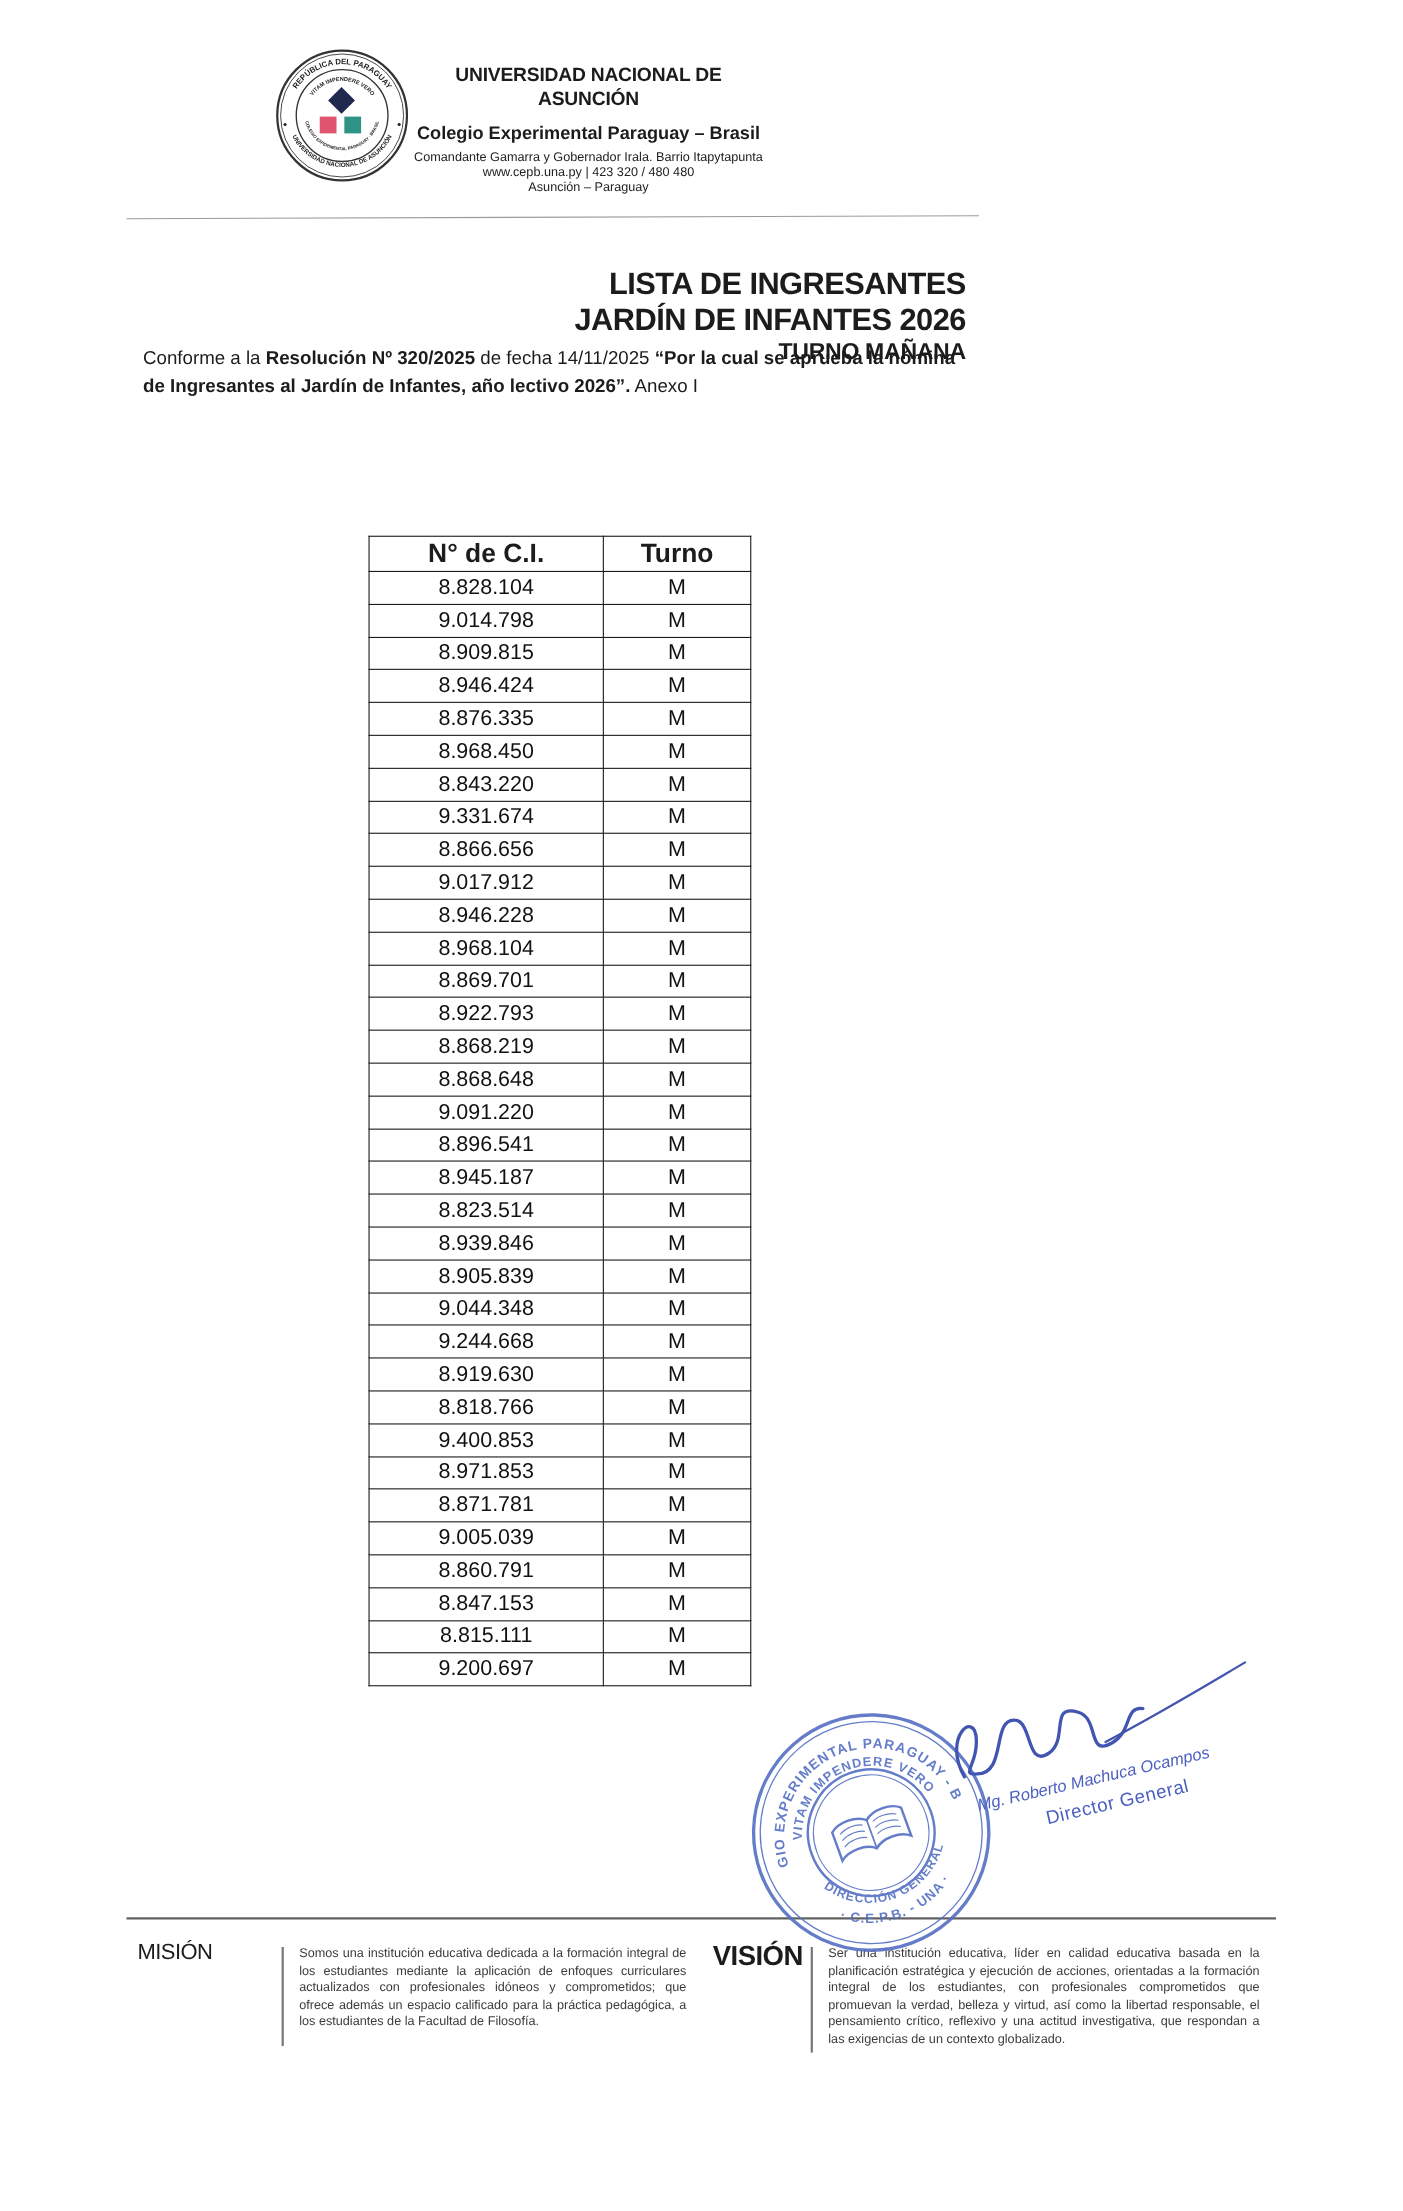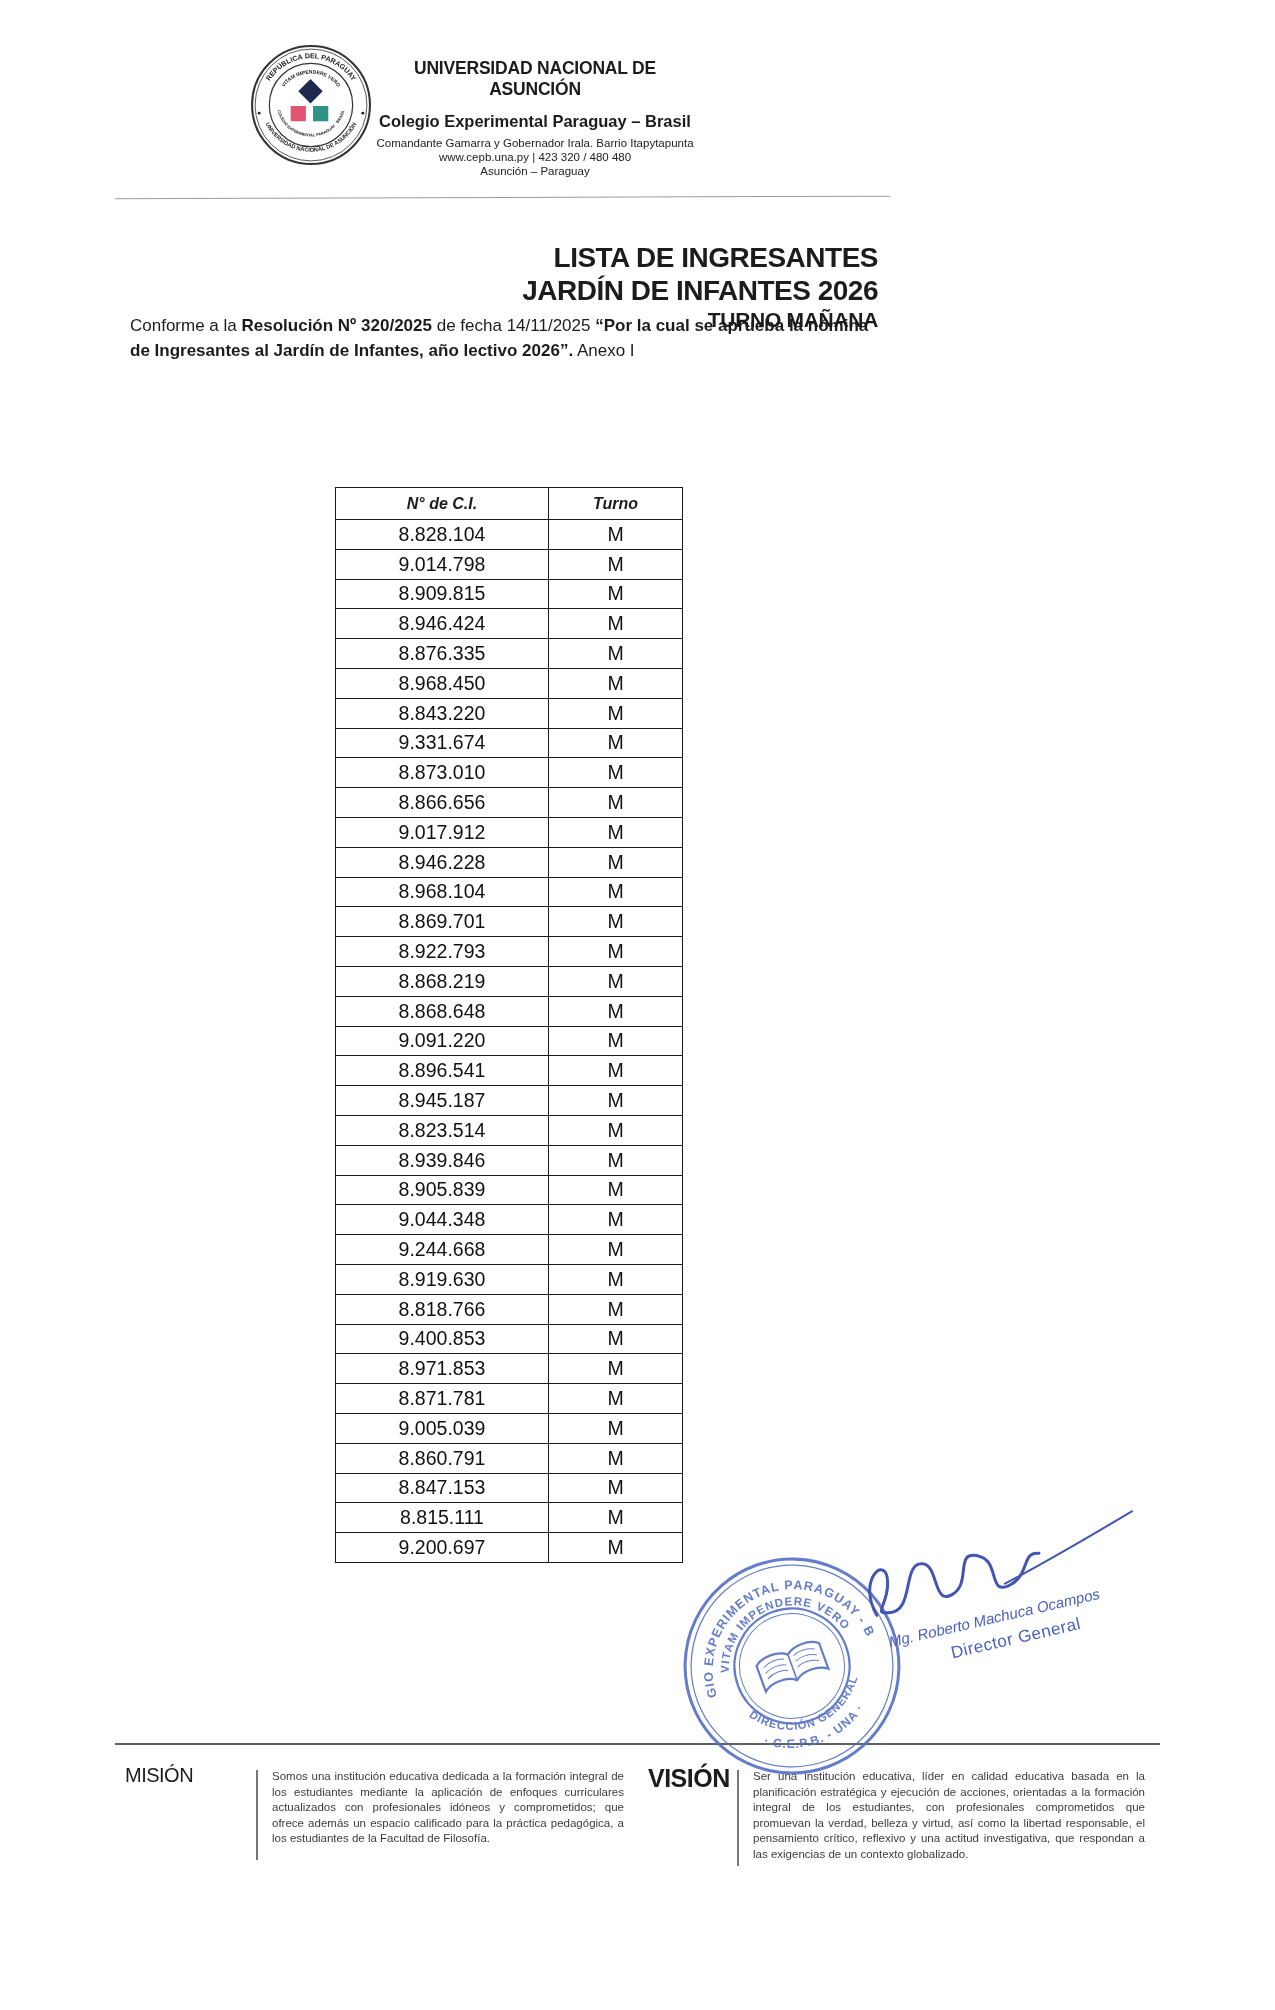--- a/index.html
+++ b/index.html
@@ -28,21 +28,21 @@
   
   .intro{left:130px;top:314px;width:752px;text-align:left;font-size:17px;line-height:24.5px;}
   .intro b{font-weight:bold;}
 
   
   .doc-table{left:335px;top:487px;border-collapse:collapse;background:#fff;}
   .doc-table th,.doc-table td{
     border:1.8px solid #1b1b1b;text-align:center;padding:0;
     font-family:"Liberation Sans",sans-serif;
   }
-  .doc-table th{width:212px;height:31px;font-size:16px;font-weight:bold;font-style:italic;}
+  .doc-table th{width:212px;height:31px;font-size:24px;font-weight:bold;}
   .doc-table th.turno-col{width:133px;}
   .doc-table td{height:28.8px;font-size:19.5px;font-weight:normal;color:#111;}
 
   
   .stamp{left:676px;top:1550px;width:232px;height:232px;transform:rotate(-20deg);opacity:0.9;z-index:5;}
   .stamp-text{fill:#5570c4;font-family:"Liberation Sans",sans-serif;font-weight:bold;letter-spacing:1px;}
 
   
   .sig{left:850px;top:1520px;width:330px;height:170px;transform:rotate(-13deg);z-index:6;}
   .sig-name{position:absolute;left:34px;top:84px;font-size:15px;font-style:italic;color:#4a5fc0;white-space:nowrap;}
@@ -136,24 +136,20 @@
       <tr>
         <td>8.968.450</td>
         <td>M</td>
       </tr>
       <tr>
         <td>8.843.220</td>
         <td>M</td>
       </tr>
       <tr>
         <td>9.331.674</td>
-        <td>M</td>
-      </tr>
-      <tr>
-        <td>8.873.010</td>
         <td>M</td>
       </tr>
       <tr>
         <td>8.866.656</td>
         <td>M</td>
       </tr>
       <tr>
         <td>9.017.912</td>
         <td>M</td>
       </tr>

